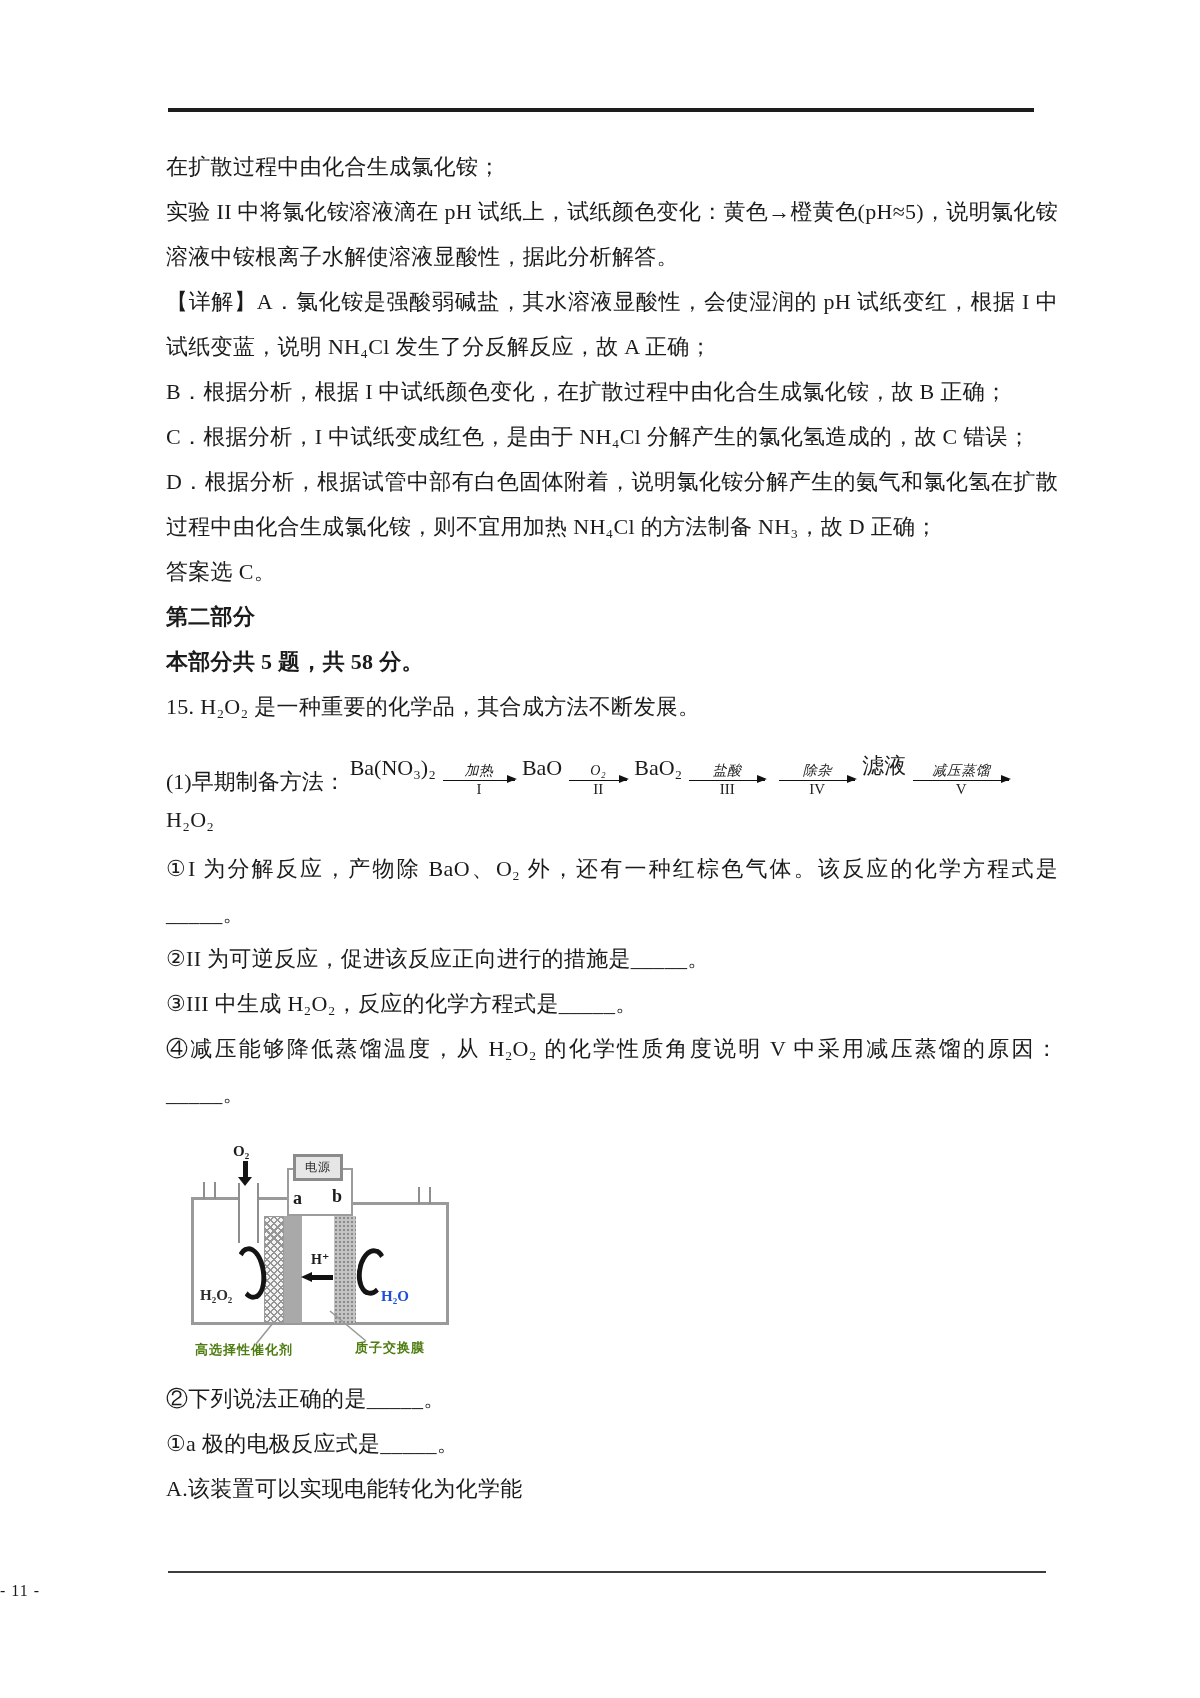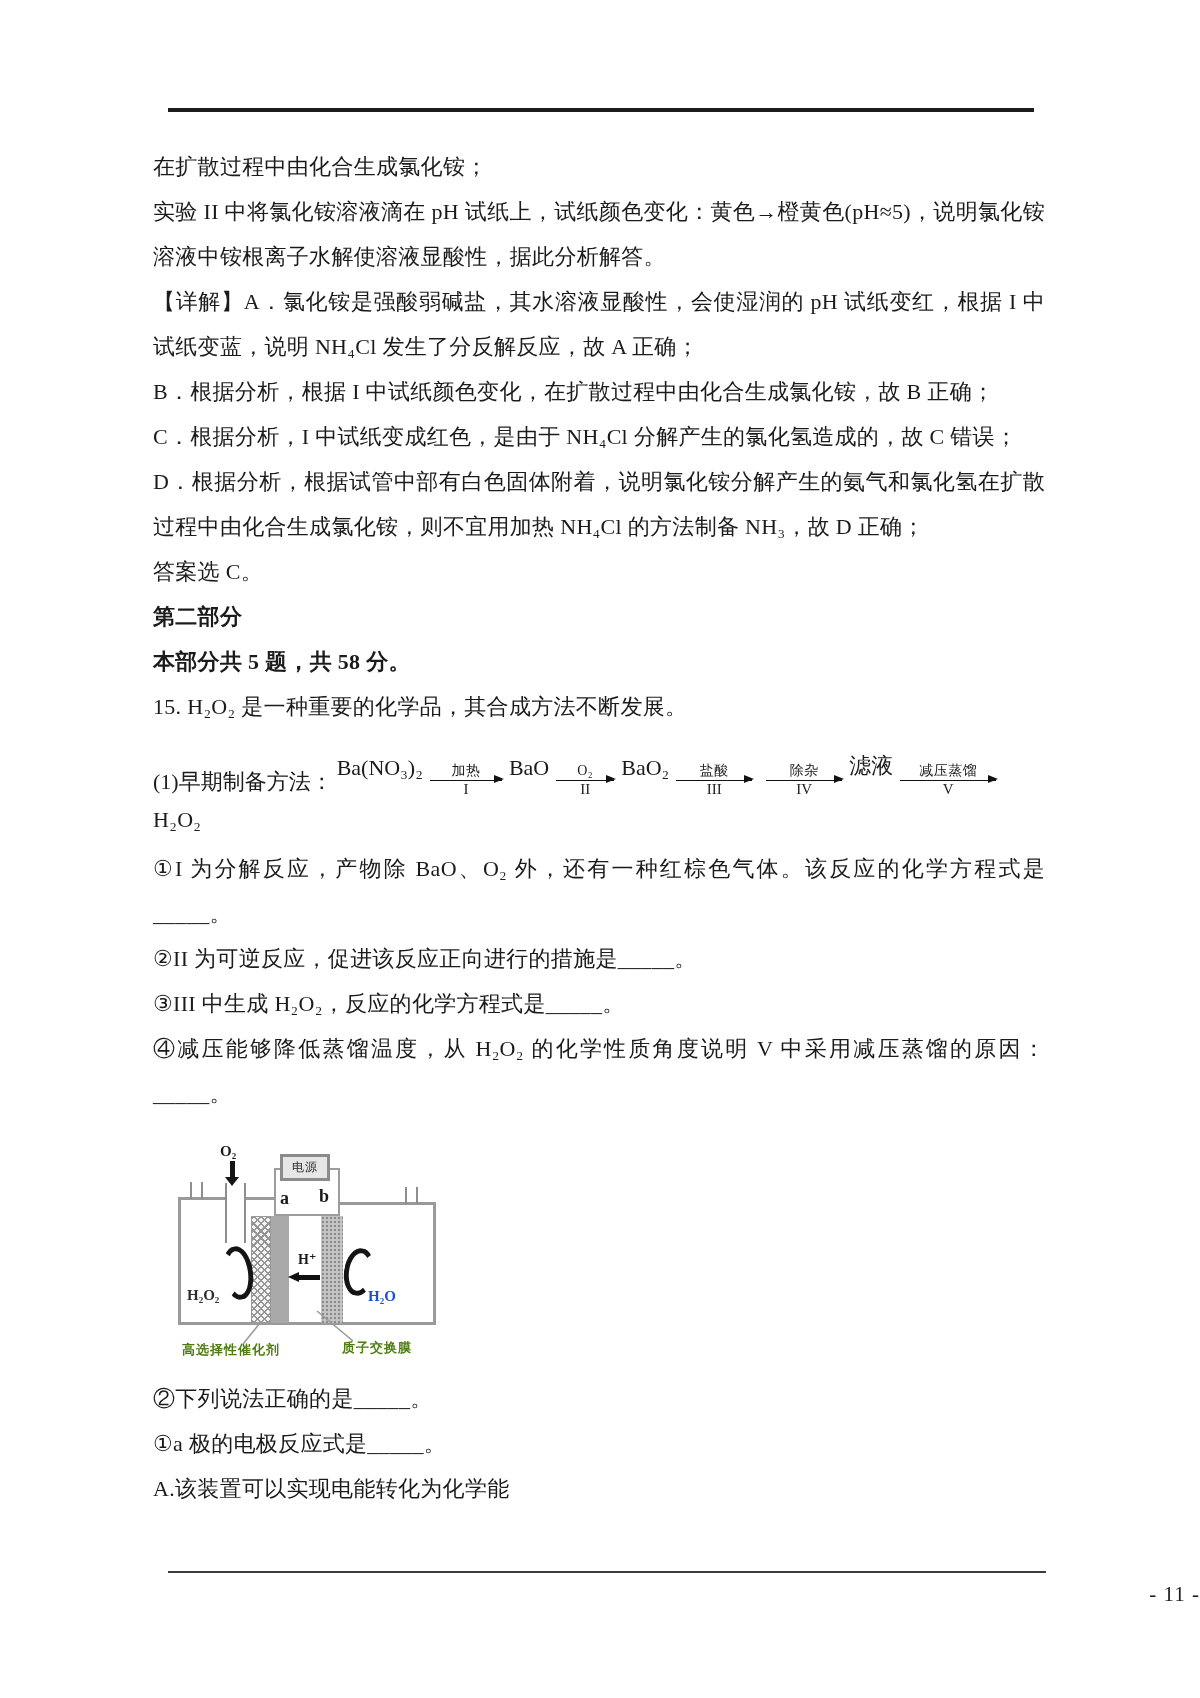--- a/index.html
+++ b/index.html
@@ -9,21 +9,21 @@
     background:#ffffff;
     font-family:"Liberation Serif","DejaVu Serif",serif;
     color:#1b1b1b;
     overflow:hidden;
   }
   .top-rule{
     position:absolute;left:168px;top:108px;width:866px;height:4px;
     background:#1d1d1d;
   }
   .content{
-    position:absolute;left:153px;top:144px;width:892px;
+    position:absolute;left:166px;top:144px;width:892px;
   }
   .content p{
     margin:0;
     font-size:22px;
     line-height:45px;
     text-align:justify;
     letter-spacing:0.3px;
   }
   .part-heading{
     margin:25px 0 0 0;
@@ -45,21 +45,21 @@
     white-space:nowrap;
   }
   .scheme .formula{margin:16px 4px;}
   .rxn{
     display:inline-flex;
     flex-direction:column;
     align-items:center;
     justify-content:center;
     margin:0 3px;
   }
-  .rxn .above{font-size:14px;line-height:15px;letter-spacing:0.5px;}
+  .rxn .above{font-size:14px;line-height:15px;letter-spacing:0.5px;font-style:italic;}
   .rxn .shaft{
     position:relative;
     width:var(--w,64px);
     height:0;
     border-top:1.8px solid #111;
     margin:2px 0 1px 0;
   }
   .rxn .shaft::after{
     content:"";
     position:absolute;
@@ -132,21 +132,21 @@
   .d-h2o2{left:20px;top:146px;font-size:15px;font-weight:bold;color:#2e2e2e;z-index:4;}
   .d-h2o{left:201px;top:147px;font-size:15px;font-weight:bold;color:#1d4ed8;z-index:4;}
   .d-caption{font-size:13px;color:#4d7c0f;font-weight:bold;letter-spacing:1px;z-index:4;font-family:Liberation Serif, serif;}
   .d-cap-cat{left:15px;top:200px;}
   .d-cap-mem{left:175px;top:198px;}
   .d-pointers{left:0;top:0;width:300px;height:235px;z-index:3;}
   
   .footer-rule{position:absolute;left:168px;top:1571px;width:878px;height:2px;background:#3c3c3c;}
   .page-number{
     position:absolute;left:0;top:1582px;width:1200px;
-    text-align:right;font-size:21px;letter-spacing:1px;
+    text-align:left;font-size:16px;letter-spacing:1px;
   }
 </style>
 </head>
 <body>
 
 <div class="page">
 
   <div class="top-rule"></div>
 
   <div class="content">

